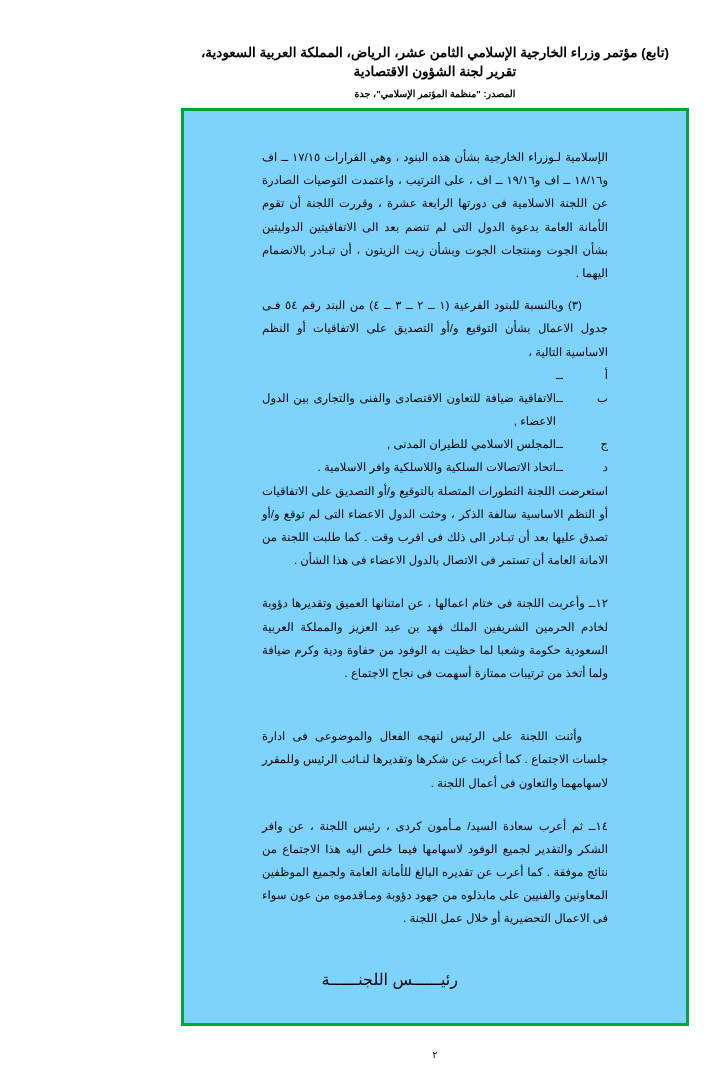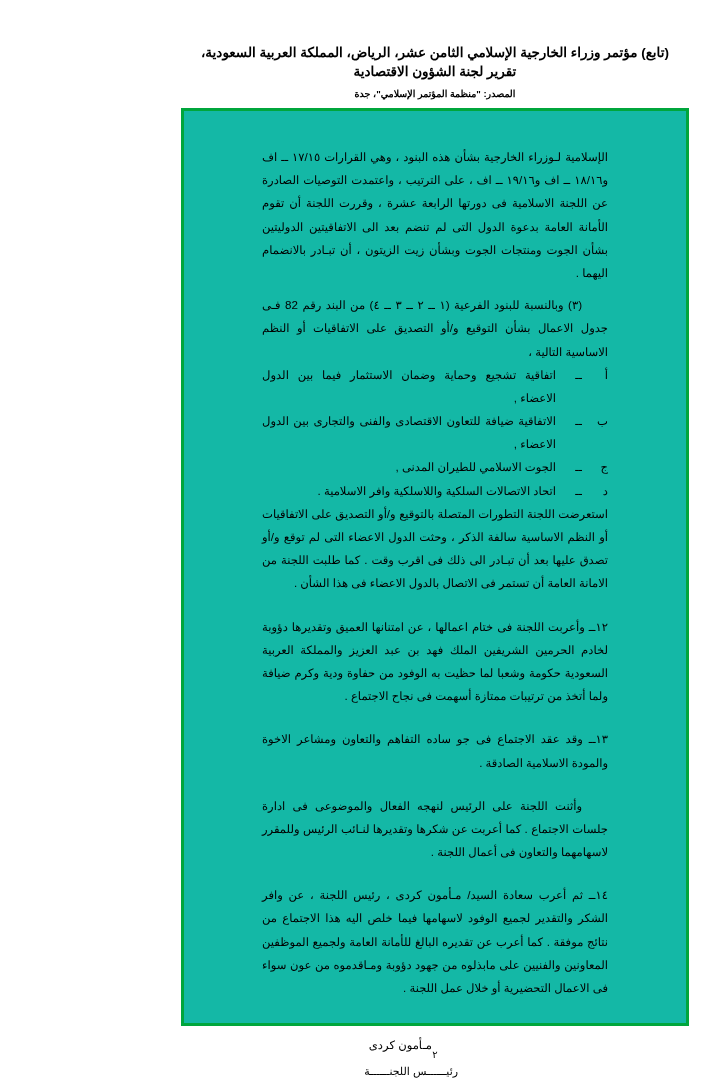--- a/index.html
+++ b/index.html
@@ -39,21 +39,21 @@
     margin-top: 6px;
     direction: rtl;
   }
   .frame {
     position: absolute;
     top: 108px;
     right: 36px;
     left: 36px;
     bottom: 52px;
     border: 3px solid #00a63c;
-    background: #14b8a6;
+    background: #7dd3fc;
   }
   .content {
     padding: 34px 78px 20px 78px;
     direction: rtl;
     text-align: justify;
     font-size: 11.6px;
     line-height: 2.0;
     letter-spacing: 0.2px;
   }
   p.para {
@@ -75,39 +75,39 @@
     line-height: 2.0;
   }
   .list-marker {
     width: 26px;
     flex: 0 0 26px;
     text-align: right;
   }
   .list-dash {
     width: 26px;
     flex: 0 0 26px;
-    text-align: right;
+    text-align: left;
   }
   .list-text {
     flex: 1 1 auto;
     text-align: justify;
   }
   .signature {
     margin-top: 34px;
     padding-right: 150px;
     direction: rtl;
   }
   .sig-name {
     font-size: 11.6px;
     letter-spacing: 1px;
     margin-bottom: 4px;
     padding-right: 26px;
   }
   .sig-title {
-    font-size: 11px;
+    font-size: 16px;
     letter-spacing: 1px;
     white-space: nowrap;
   }
   .footer {
     position: absolute;
     bottom: 18px;
     left: 0;
     right: 0;
     text-align: center;
     font-size: 10px;
@@ -123,66 +123,63 @@
     <div class="header-source">المصدر:  "منظمة المؤتمر الإسلامي"، جدة</div>
   </div>
 
   <div class="frame">
     <div class="content">
 
       <p class="para">الإسلامية لـوزراء الخارجية بشأن هذه البنود ، وهي القرارات ١٧/١٥ ــ اف و١٨/١٦ ــ اف و١٩/١٦ ــ اف ، على الترتيب ، واعتمدت التوصيات الصادرة عن اللجنة الاسلامية فى دورتها الرابعة عشرة ، وقررت اللجنة أن تقوم الأمانة العامة بدعوة الدول التى لم تنضم بعد الى الاتفاقيتين الدوليتين بشأن الجوت ومنتجات الجوت وبشأن زيت الزيتون ، أن تبـادر بالانضمام اليهما .</p>
 
       <div class="gap-sm"></div>
 
-      <p class="para indent">(٣) وبالنسبة للبنود الفرعية (١ ــ ٢ ــ ٣ ــ ٤) من البند رقم 82 فـى جدول الاعمال بشأن التوقيع و/أو التصديق على الاتفاقيات أو النظم الاساسية التالية ،</p>
+      <p class="para indent">(٣) وبالنسبة للبنود الفرعية (١ ــ ٢ ــ ٣ ــ ٤) من البند رقم ٥٤ فـى جدول الاعمال بشأن التوقيع و/أو التصديق على الاتفاقيات أو النظم الاساسية التالية ،</p>
 
       <div class="list-item">
         <span class="list-marker">أ</span>
         <span class="list-dash">ــ</span>
-        <span class="list-text">اتفاقية تشجيع وحماية وضمان الاستثمار فيما بين الدول الاعضاء ,</span>
       </div>
 
       <div class="list-item">
         <span class="list-marker">ب</span>
         <span class="list-dash">ــ</span>
         <span class="list-text">الاتفاقية ضيافة للتعاون الاقتصادى والفنى والتجارى بين الدول الاعضاء ,</span>
       </div>
 
       <div class="list-item">
         <span class="list-marker">ج</span>
         <span class="list-dash">ــ</span>
-        <span class="list-text">الجوت الاسلامي للطيران المدنى ,</span>
+        <span class="list-text">المجلس الاسلامي للطيران المدنى ,</span>
       </div>
 
       <div class="list-item">
         <span class="list-marker">د</span>
         <span class="list-dash">ــ</span>
         <span class="list-text">اتحاد الاتصالات السلكية واللاسلكية وافر الاسلامية .</span>
       </div>
 
       <p class="para">استعرضت اللجنة التطورات المتصلة بالتوقيع و/أو التصديق على الاتفاقيات أو النظم الاساسية سالفة الذكر ، وحثت الدول الاعضاء التى لم توقع و/أو تصدق عليها بعد أن تبـادر الى ذلك فى اقرب وقت . كما طلبت اللجنة من الامانة العامة أن تستمر فى الاتصال بالدول الاعضاء فى هذا الشأن .</p>
 
       <div class="gap-md"></div>
 
       <p class="para">١٢ــ وأعربت اللجنة فى ختام اعمالها ، عن امتنانها العميق وتقديرها دؤوبة لخادم الحرمين الشريفين الملك فهد بن عبد العزيز والمملكة العربية السعودية حكومة وشعبا لما حظيت به الوفود من حفاوة ودية وكرم ضيافة ولما أتخذ من ترتيبات ممتازة أسهمت فى نجاح الاجتماع .</p>
 
       <div class="gap-md"></div>
 
-      <p class="para">١٣ــ وقد عقد الاجتماع فى جو ساده التفاهم والتعاون ومشاعر الاخوة والمودة الاسلامية الصادقة .</p>
 
       <div class="gap-md"></div>
 
       <p class="para indent">وأثنت اللجنة على الرئيس لنهجه الفعال والموضوعى فى ادارة جلسات الاجتماع . كما أعربت عن شكرها وتقديرها لنـائب الرئيس وللمقرر لاسهامهما والتعاون فى أعمال اللجنة .</p>
 
       <div class="gap-md"></div>
 
       <p class="para">١٤ــ ثم أعرب سعادة السيد/ مـأمون كردى ، رئيس اللجنة ، عن وافر الشكر والتقدير لجميع الوفود لاسهامها فيما خلص اليه هذا الاجتماع من نتائج موفقة . كما أعرب عن تقديره البالغ للأمانة العامة ولجميع الموظفين المعاونين والفنيين على مابذلوه من جهود دؤوبة ومـاقدموه من عون سواء فى الاعمال التحضيرية أو خلال عمل اللجنة .</p>
 
       <div class="signature">
-        <div class="sig-name">مـأمون كردى</div>
         <div class="sig-title">رئيــــــس اللجنــــــة</div>
       </div>
 
     </div>
   </div>
 
   <div class="footer">٢</div>
 
 </div>
 

